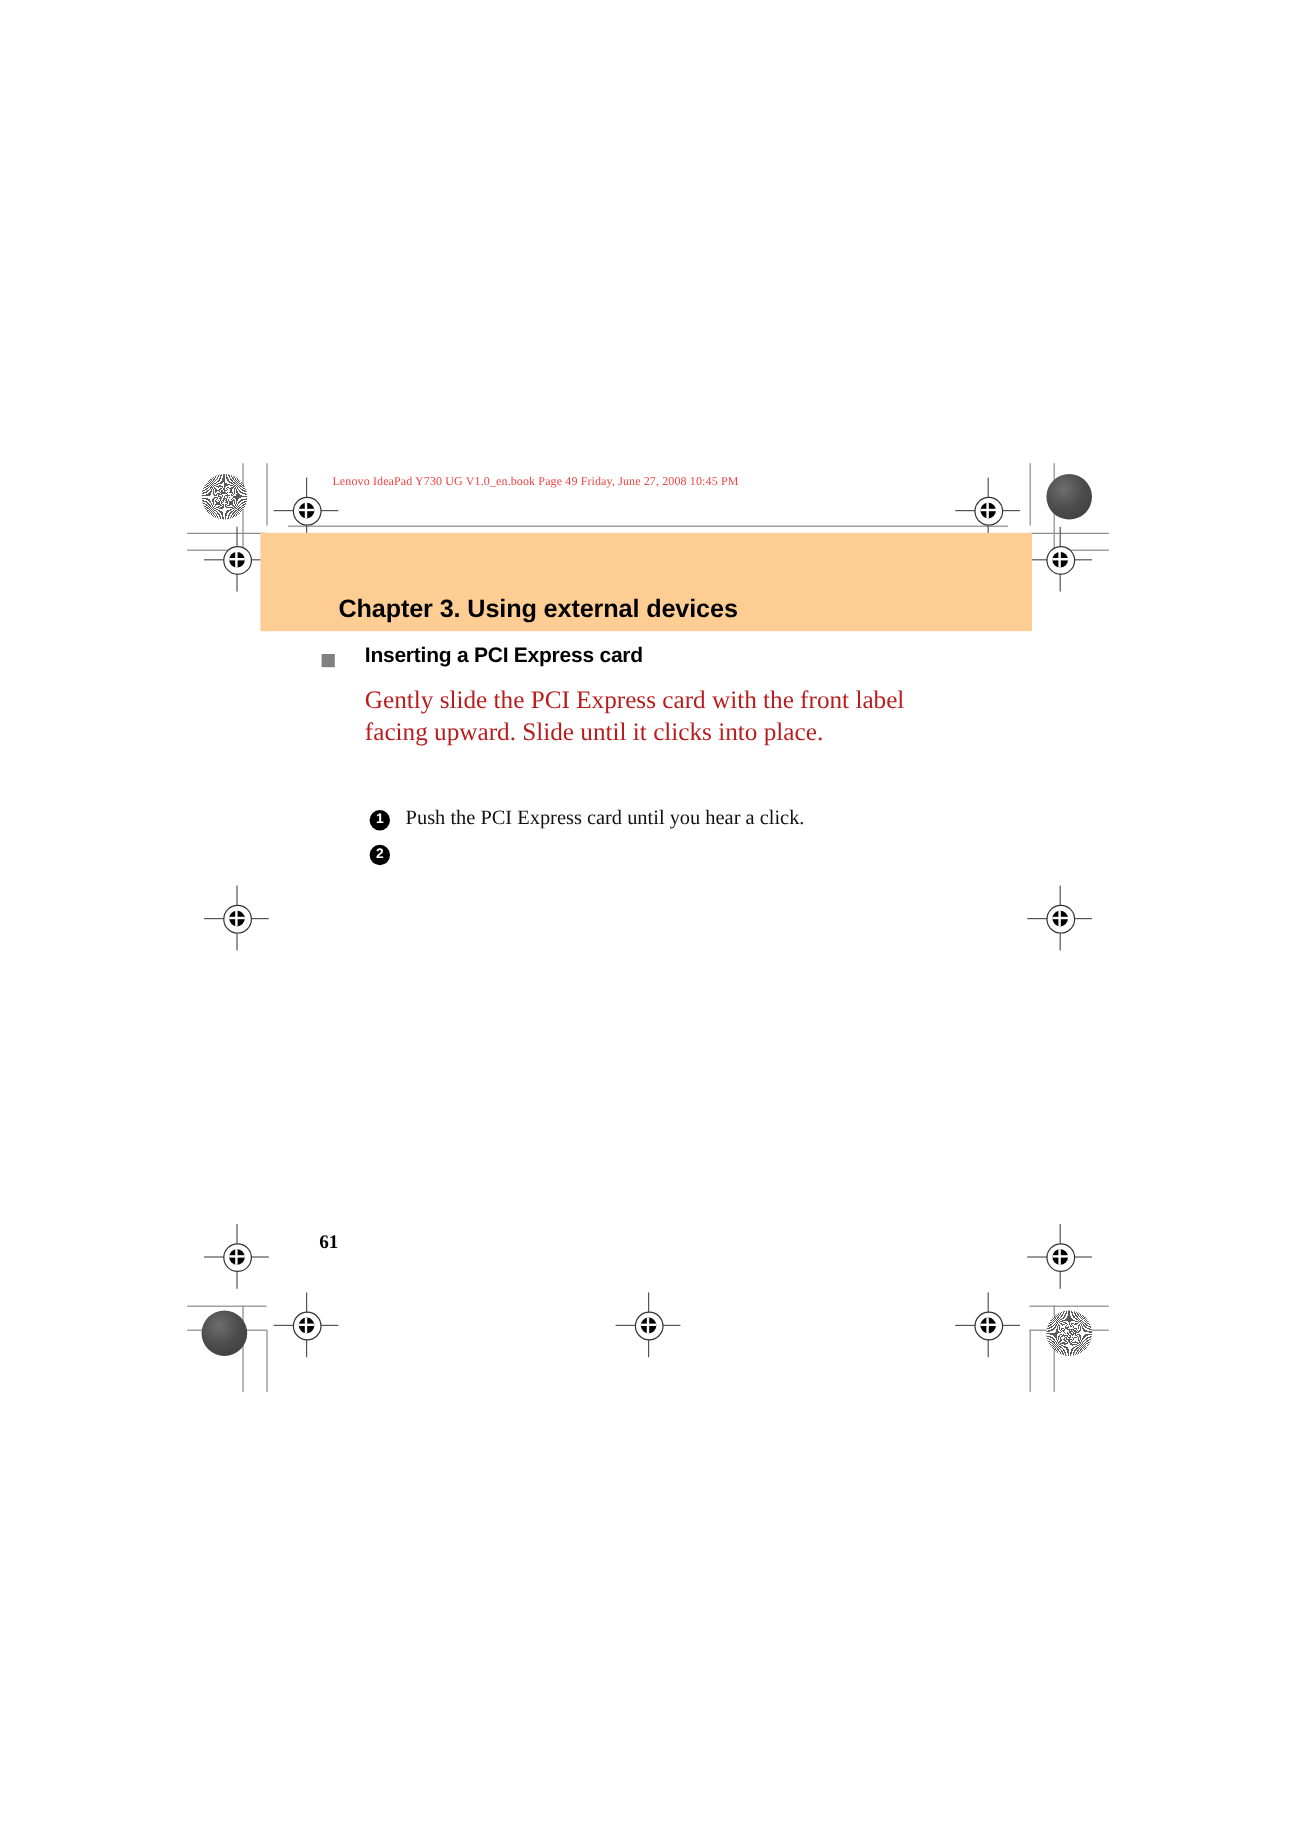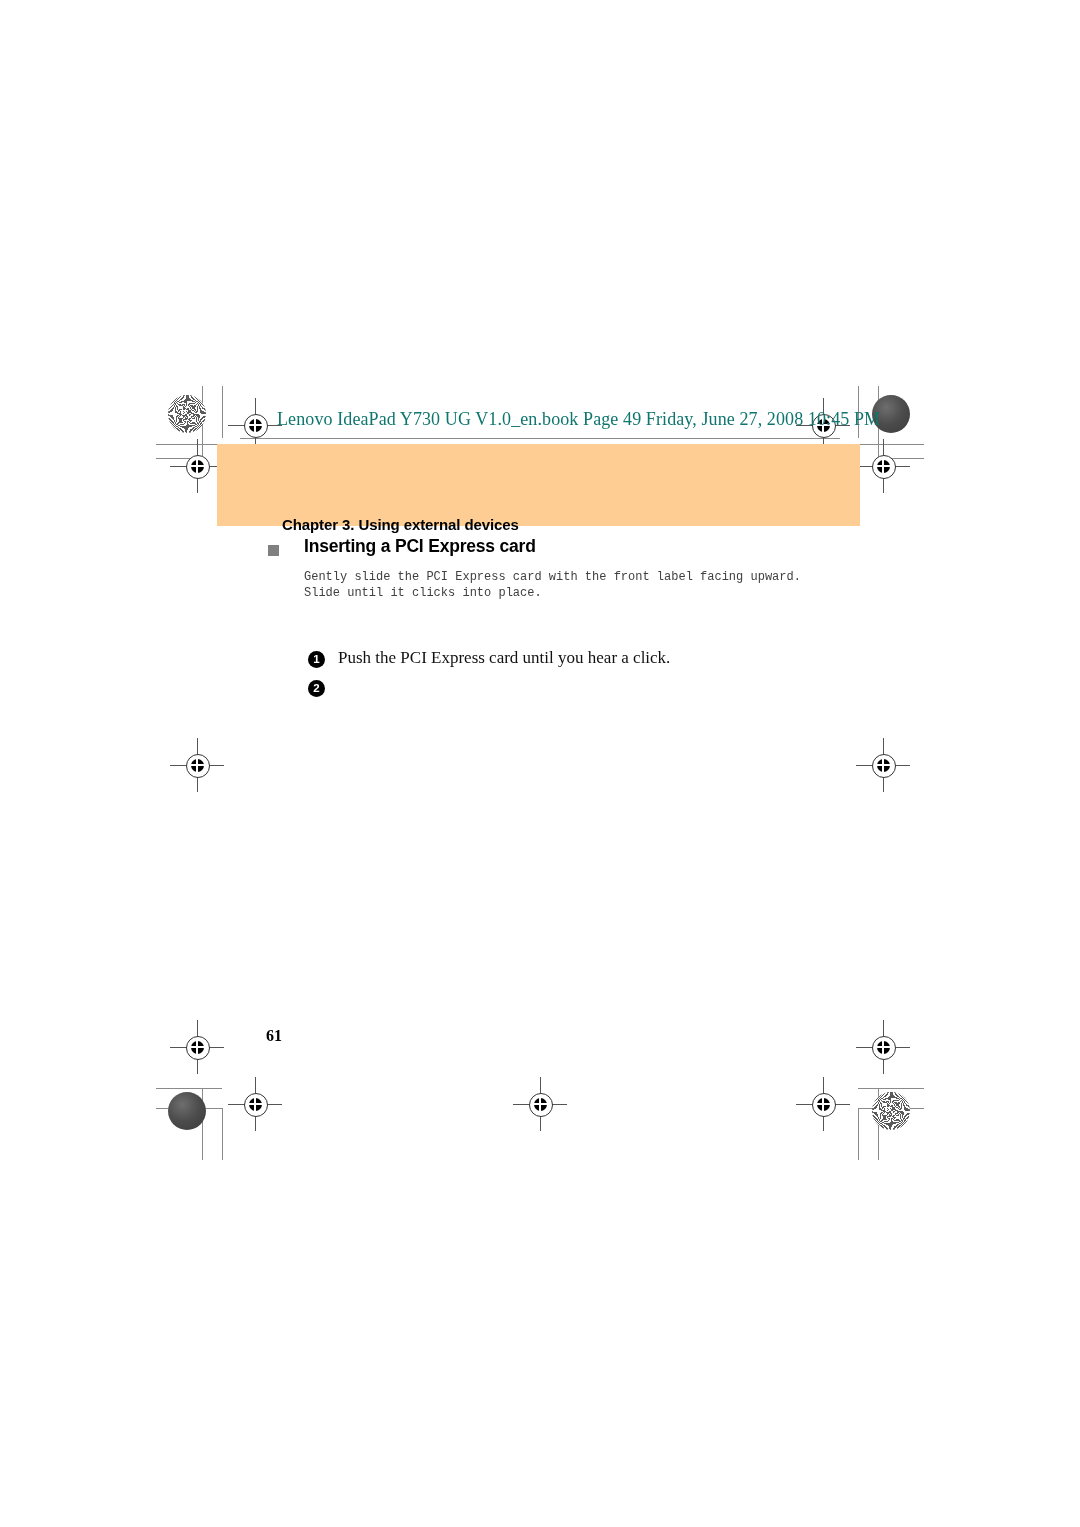--- a/index.html
+++ b/index.html
@@ -94,44 +94,44 @@
   }
   .blob.solid {
     background:
       radial-gradient(circle at 38% 33%, #6e6e6e 0%, #4c4c4c 48%, #3a3a3a 100%);
   }
 
   
   #book-header {
     position: absolute;
     left: 277px;
-    top: 409px;
+    top: 396px;
     font-family: "Liberation Serif", serif;
-    font-size: 18px;
-    color: #0f766e;
+    font-size: 10px;
+    color: #ef4444;
     white-space: nowrap;
     letter-spacing: 0.1px;
   }
 
   
   #chapter-band {
     position: absolute;
     left: 217px;
     top: 444px;
     width: 643px;
     height: 82px;
     background: #fdcd94;
   }
   #chapter-title {
     position: absolute;
     left: 282px;
-    top: 516px;
+    top: 496px;
     font-family: "Liberation Sans", sans-serif;
     font-weight: bold;
-    font-size: 15px;
+    font-size: 21px;
     color: #000000;
     white-space: nowrap;
     letter-spacing: -0.1px;
   }
 
   
   #content {
     position: absolute;
     left: 268px;
     top: 536px;
@@ -157,23 +157,23 @@
     font-family: "Liberation Sans", sans-serif;
     font-weight: bold;
     font-size: 17.5px;
     color: #000000;
     line-height: 1.15;
     letter-spacing: -0.2px;
   }
 
   .body-para {
     margin: 0 0 0 36px;
-    font-family: Liberation Mono, monospace;
-    font-size: 12px;
-    color: #404040;
+    font-family: Liberation Serif, serif;
+    font-size: 21px;
+    color: #b91c1c;
     line-height: 1.30;
     width: 500px;
   }
 
   .spacer-a { height: 30px; }
   .spacer-b { height: 16px; }
 
   .steps {
     margin: 0 0 0 40px;
     padding: 0;

